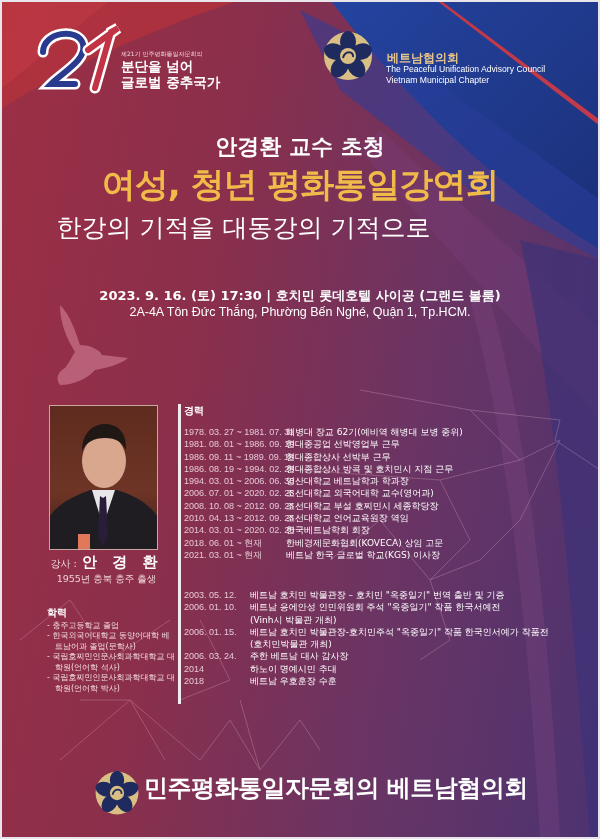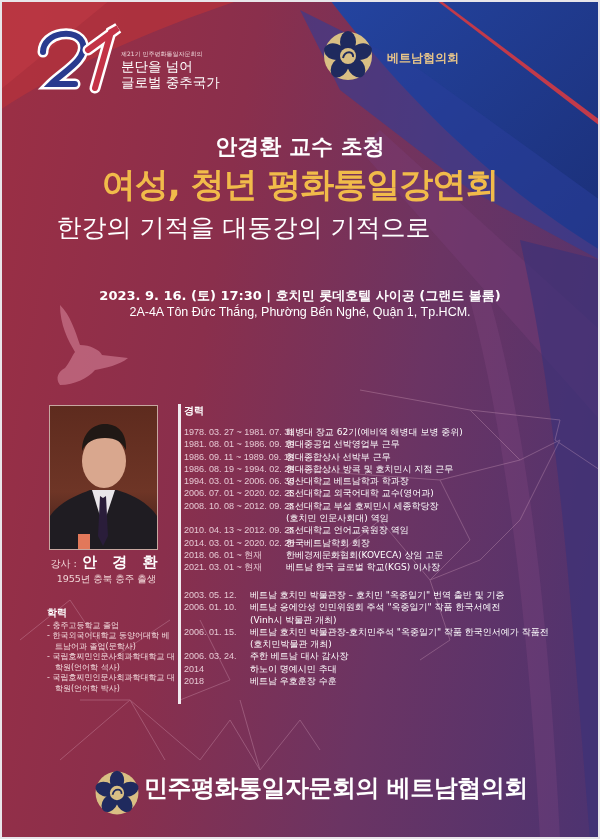--- a/index.html
+++ b/index.html
@@ -2,21 +2,21 @@
 <html><head>
 <meta charset="utf-8">
 <style>
   html,body{margin:0;padding:0;}
   body{width:600px;height:839px;overflow:hidden;font-family:"DejaVu Sans",sans-serif;}
   .poster{position:relative;width:600px;height:839px;overflow:hidden;
     background:linear-gradient(100deg,#9c2f44 0%,#8a2f4c 35%,#6b3463 65%,#4c3371 100%);}
   .bg-layer{position:absolute;inset:0;pointer-events:none;}
   .abs{position:absolute;}
   .logo21-sub{position:absolute;left:121px;top:50px;font-size:6px;color:#f0d9dc;}
-  .logo21-main{position:absolute;left:121px;top:58px;font-size:13.5px;font-weight:normal;color:#fff;line-height:16px;}
+  .logo21-main{position:absolute;left:121px;top:58px;font-size:13.5px;font-weight:bold;color:#fff;line-height:16px;}
   .org-ko{position:absolute;left:387px;top:29px;font-size:19px;font-weight:bold;color:#e7c58a;letter-spacing:-0.5px;}
   .org-ko2{position:absolute;left:387px;top:50px;font-size:12px;font-weight:bold;color:#e7c58a;}
   .org-en{position:absolute;left:386px;top:64px;font-size:8.6px;color:#fff;line-height:11px;font-family:"Liberation Sans",sans-serif;}
   .invite{position:absolute;left:0;width:600px;top:132px;text-align:center;font-size:22px;font-weight:bold;color:#fff;}
   .title{position:absolute;left:0;width:600px;top:162px;text-align:center;font-size:34px;font-weight:bold;color:#f1bb4a;letter-spacing:-1px;}
   .subtitle{position:absolute;left:0;width:487px;top:211px;text-align:center;font-size:25px;color:#fff;}
   .datetime{position:absolute;left:0;width:600px;top:287px;text-align:center;font-size:13px;font-weight:bold;color:#fff;}
   .address{position:absolute;left:0;width:600px;top:305px;text-align:center;font-size:12.5px;color:#fff;font-family:"Liberation Sans",sans-serif;}
   .photo{position:absolute;left:49px;top:405px;width:107px;height:143px;border:1px solid #c7a7a0;overflow:hidden;
     background:linear-gradient(180deg,#5e2b1e 0%,#6e3526 60%,#3a1c18 100%);}
@@ -102,20 +102,24 @@
       <ellipse cx="0" cy="-14" rx="8" ry="11"></ellipse>
       <ellipse cx="0" cy="-14" rx="8" ry="11" transform="rotate(72)"></ellipse>
       <ellipse cx="0" cy="-14" rx="8" ry="11" transform="rotate(144)"></ellipse>
       <ellipse cx="0" cy="-14" rx="8" ry="11" transform="rotate(216)"></ellipse>
       <ellipse cx="0" cy="-14" rx="8" ry="11" transform="rotate(288)"></ellipse>
     </g>
     <circle r="8" fill="#d9bf84"></circle>
     <path d="M-5,2 C-3,-6 6,-5 5,1" stroke="#1f2a5e" stroke-width="2" fill="none"></path>
   </svg>
   <div class="org-ko2">베트남협의회</div>
+  <div class="org-en">
+    <div>The Peaceful Unification Advisory Council</div>
+    <div>Vietnam Municipal Chapter</div>
+  </div>
 
   <div class="invite">안경환 교수 초청</div>
   <div class="title">여성, 청년 평화통일강연회</div>
   <div class="subtitle">한강의 기적을 대동강의 기적으로</div>
   <div class="datetime">2023. 9. 16. (토) 17:30 | 호치민 롯데호텔 사이공 (그랜드 볼룸)</div>
   <div class="address">2A-4A Tôn Đức Thắng, Phường Bến Nghé, Quận 1, Tp.HCM.</div>
 
   <div class="photo">
     <svg width="107" height="143" viewBox="0 0 107 143">
       <path d="M0,143 L0,110 C10,95 30,88 40,84 L67,84 C80,88 97,95 107,110 L107,143 Z" fill="#1f1c22"></path>
@@ -168,24 +172,20 @@
       </div>
     <div class="row">
         <span class="d">2006. 07. 01 ~ 2020. 02. 28</span>
         <span class="t">조선대학교 외국어대학 교수(영어과)</span>
       </div>
     <div class="row">
         <span class="d">2008. 10. 08 ~ 2012. 09. 24</span>
         <span class="t">조선대학교 부설 호찌민시 세종학당장</span>
       </div>
     <div class="row">
-        <span class="d"></span>
-        <span class="t">(호치민 인문사회대) 역임</span>
-      </div>
-    <div class="row">
         <span class="d">2010. 04. 13 ~ 2012. 09. 24</span>
         <span class="t">조선대학교 언어교육원장 역임</span>
       </div>
     <div class="row">
         <span class="d">2014. 03. 01 ~ 2020. 02. 28</span>
         <span class="t">한국베트남학회 회장</span>
       </div>
     <div class="row">
         <span class="d">2018. 06. 01 ~ 현재</span>
         <span class="t">한베경제문화협회(KOVECA) 상임 고문</span>

